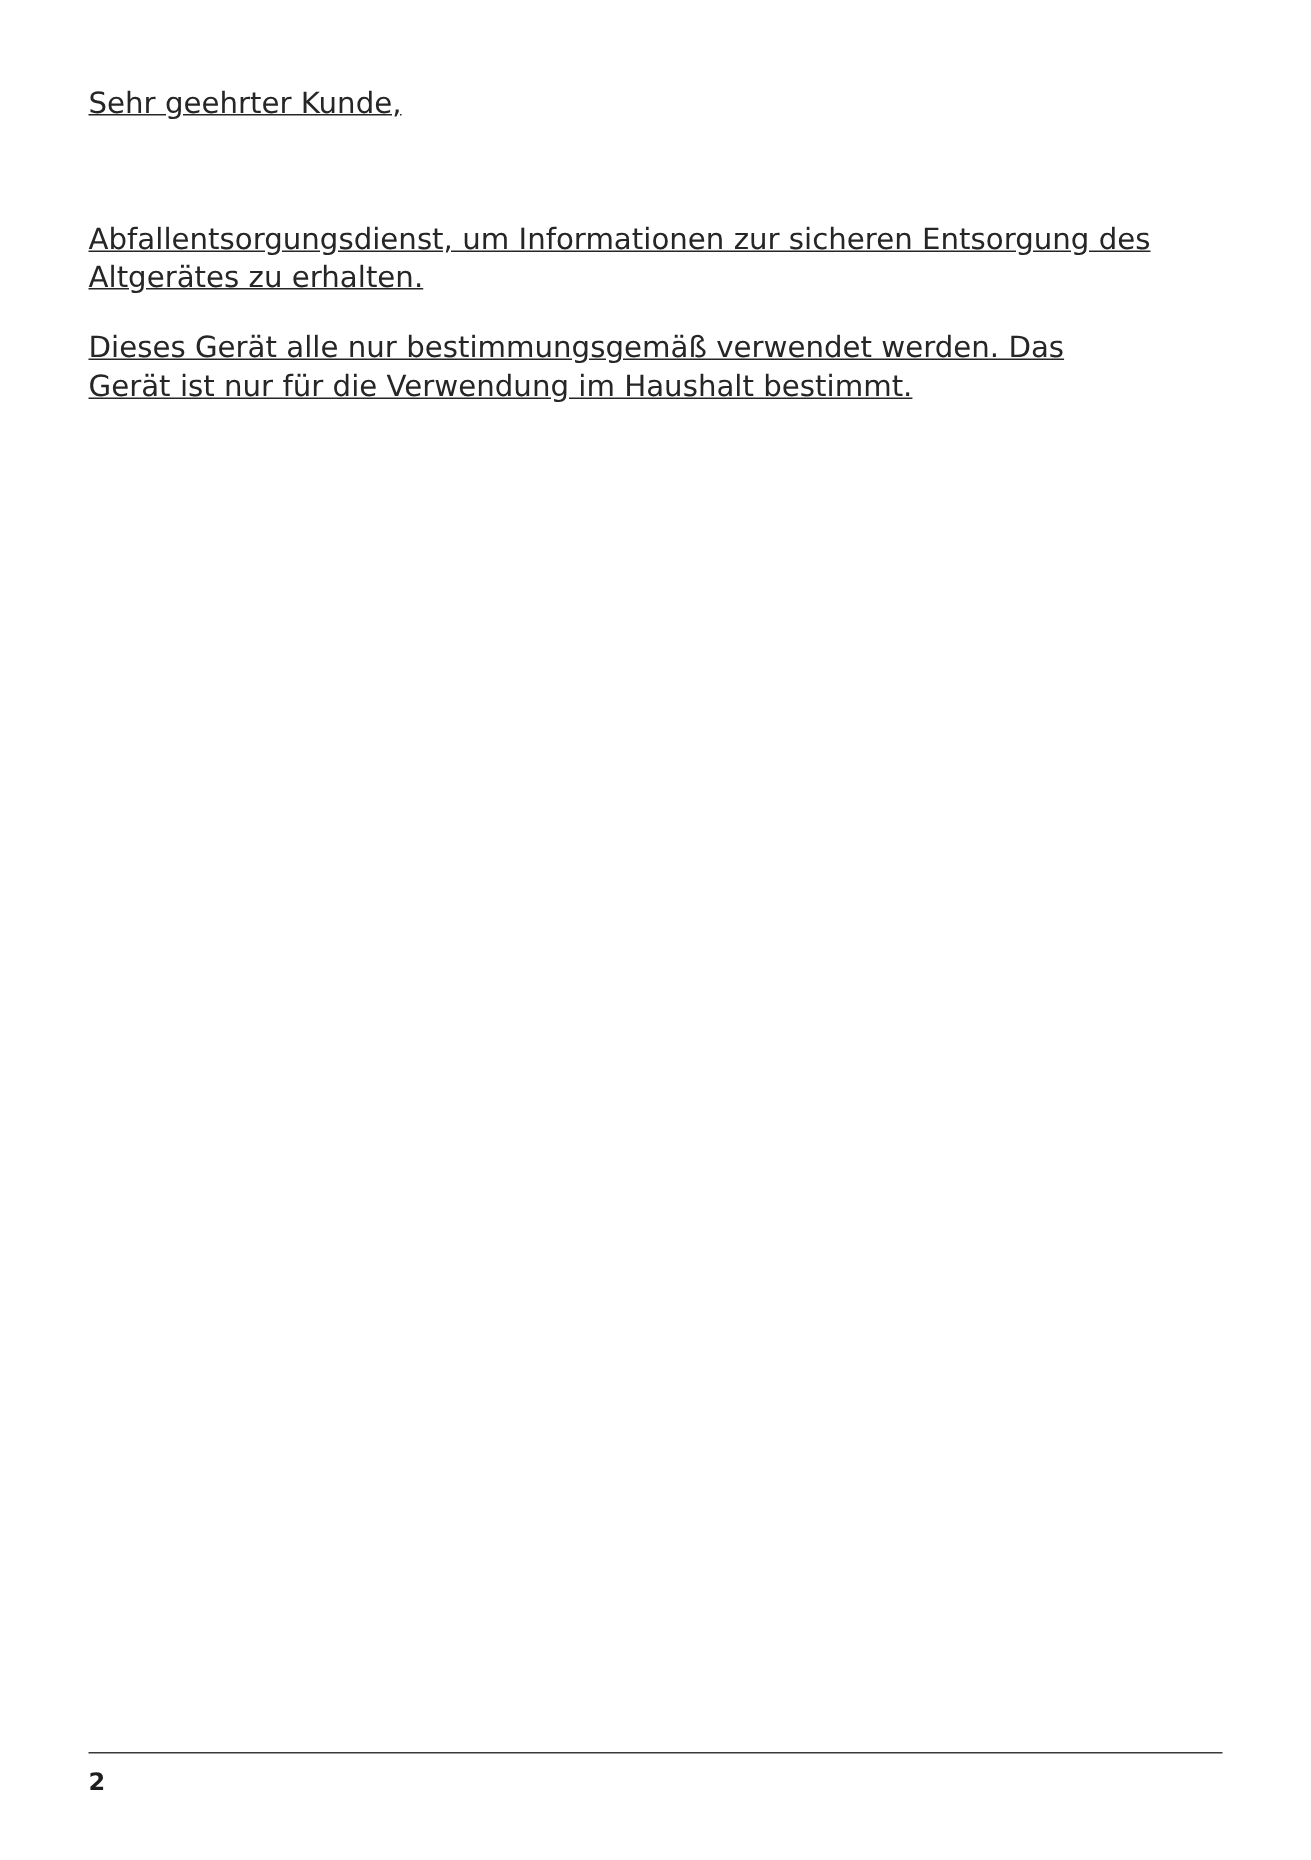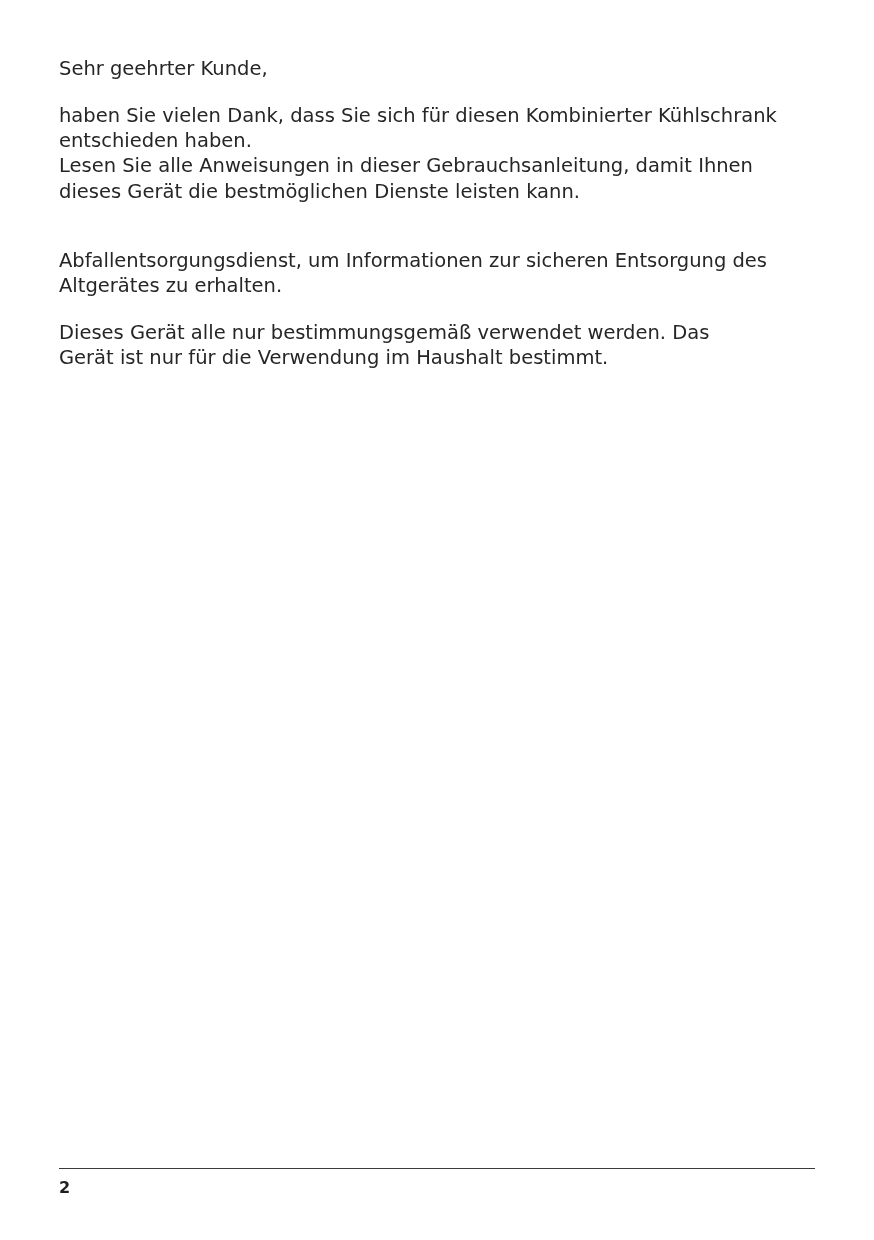--- a/index.html
+++ b/index.html
@@ -29,20 +29,21 @@
     top: 56px;
     width: 756px;
   }
   .para {
     font-size: 19.5px;
     line-height: 1.29;
     letter-spacing: 0.0px;
     color: #262626;
     margin: 0;
     white-space: pre-wrap;
+    text-decoration: underline;
   }
   .gap-lg { height: 22px; }
 
   .footer-rule {
     position: absolute;
     left: 59px;
     top: 1168px;
     width: 756px;
     height: 1px;
     background: #3a3a3a;
@@ -61,24 +62,20 @@
 <body>
 
 <div class="page">
 
   <div class="content">
 
     <p class="para">Sehr geehrter Kunde,</p>
 
     <div class="gap-lg"></div>
 
-    <p class="para">haben Sie vielen Dank, dass Sie sich für diesen Kombinierter Kühlschrank
-entschieden haben.
-Lesen Sie alle Anweisungen in dieser Gebrauchsanleitung, damit Ihnen
-dieses Gerät die bestmöglichen Dienste leisten kann.</p>
 
     <div class="gap-lg"></div>
 
 
     <div class="gap-lg"></div>
 
     <p class="para">Abfallentsorgungsdienst, um Informationen zur sicheren Entsorgung des
 Altgerätes zu erhalten.</p>
 
     <div class="gap-lg"></div>

